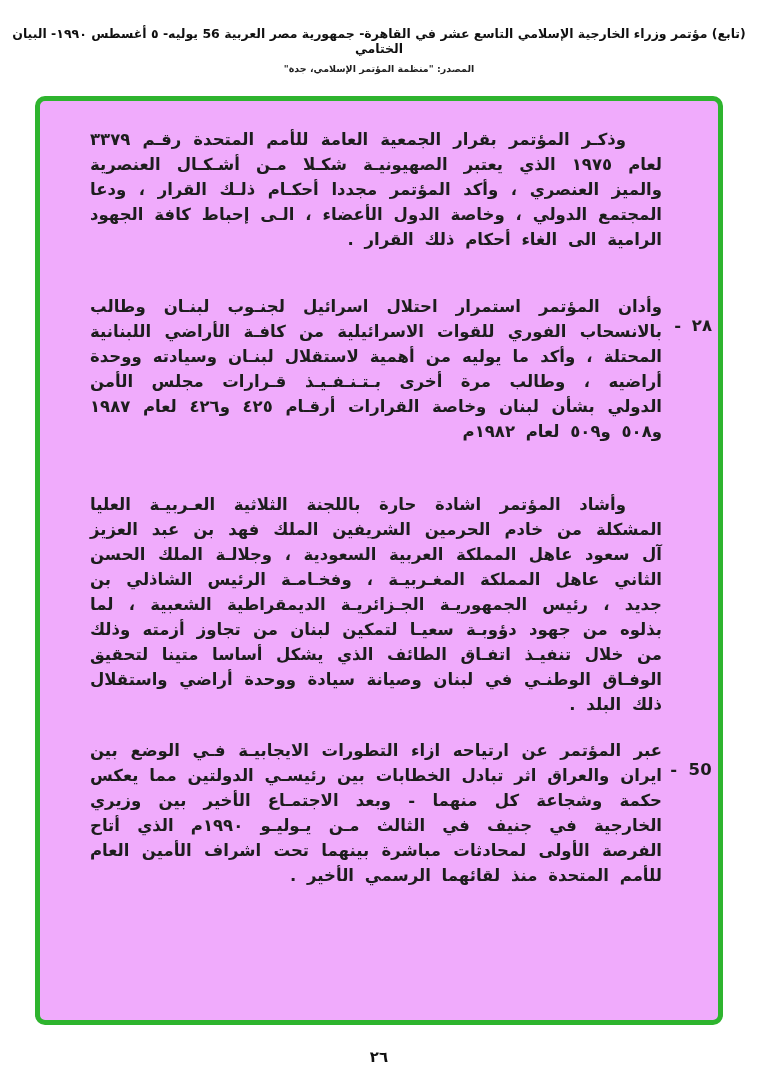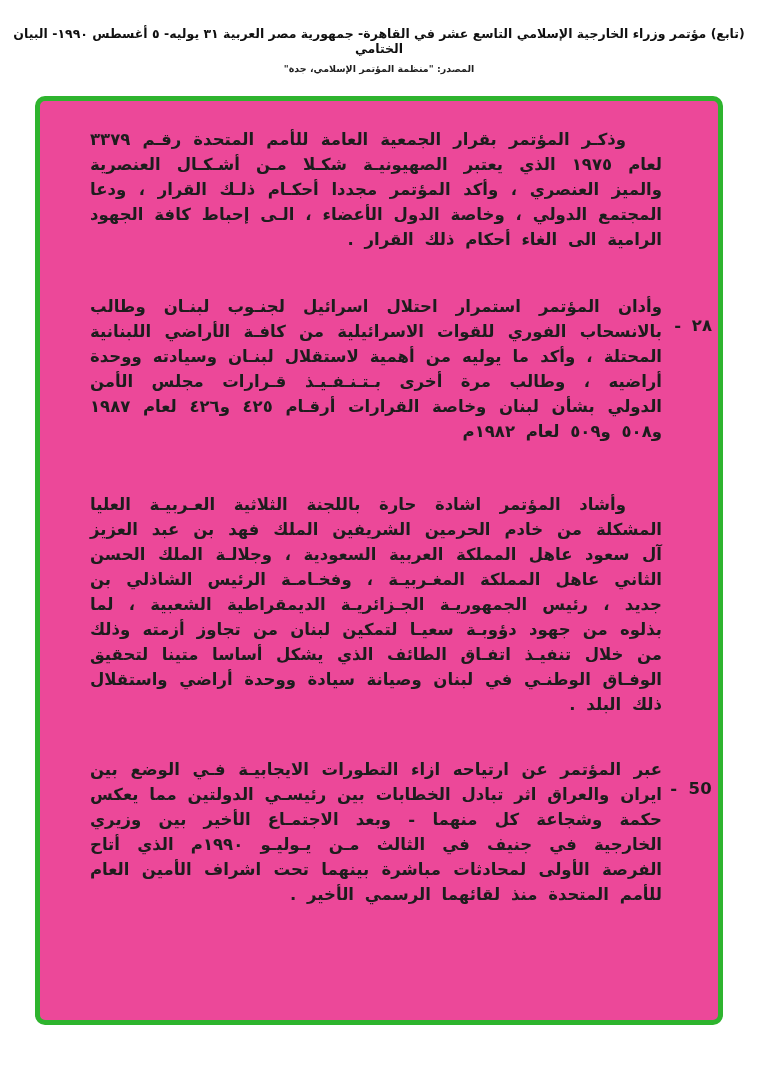--- a/index.html
+++ b/index.html
@@ -33,21 +33,21 @@
     color: #1f1f1f;
   }
   .frame {
     position: absolute;
     top: 96px;
     right: 35px;
     width: 688px;
     height: 929px;
     border: 5px solid #2eb42e;
     border-radius: 10px;
-    background: #ec4899;
+    background: #f0abfc;
     box-sizing: border-box;
   }
   .content {
     padding: 26px 56px 0 50px;
     color: #1d1d1d;
     font-weight: bold;
     font-size: 16.5px;
     line-height: 25px;
     text-align: justify;
     word-spacing: 5px;
@@ -58,40 +58,40 @@
   .item {
     position: relative;
     margin-bottom: 48px;
   }
   .item .num {
     position: absolute;
     right: -50px;
     top: 19px;
     white-space: nowrap;
   }
-  .p2 { margin-bottom: 40px; }
+  .p2 { margin-bottom: 21px; }
   .item:last-child { margin-bottom: 0; }
   .pagenum {
     position: absolute;
     bottom: 12px;
     left: 0;
     right: 0;
     text-align: center;
     font-size: 15px;
     font-weight: bold;
     color: #111111;
   }
 </style>
 </head>
 <body>
 
 <div class="page">
 
   <div class="header">
-    <div class="header-title">(تابع) مؤتمر وزراء الخارجية الإسلامي التاسع عشر في القاهرة- جمهورية مصر العربية ٣١ يوليه- ٥ أغسطس ١٩٩٠- البيان الختامي</div>
+    <div class="header-title">(تابع) مؤتمر وزراء الخارجية الإسلامي التاسع عشر في القاهرة- جمهورية مصر العربية 56 يوليه- ٥ أغسطس ١٩٩٠- البيان الختامي</div>
     <div class="header-source">المصدر: "منظمة المؤتمر الإسلامي، جدة"</div>
   </div>
 
   <div class="frame">
     <div class="content">
 
       <div class="para p1">وذكـر المؤتمر بقرار الجمعية العامة للأمم المتحدة رقـم ٣٣٧٩ لعام ١٩٧٥ الذي يعتبر الصهيونيـة شكـلا مـن أشـكـال العنصرية والميز العنصري ، وأكد المؤتمر مجددا أحكـام ذلـك القرار ، ودعا المجتمع الدولي ، وخاصة الدول الأعضاء ، الـى إحباط كافة الجهود الرامية الى الغاء أحكام ذلك القرار .</div>
 
       <div class="item">
         <span class="num">٢٨ -</span>
@@ -101,14 +101,15 @@
       <div class="para p2">وأشاد المؤتمر اشادة حارة باللجنة الثلاثية العـربيـة العليا المشكلة من خادم الحرمين الشريفين الملك فهد بن عبد العزيز آل سعود عاهل المملكة العربية السعودية ، وجلالـة الملك الحسن الثاني عاهل المملكة المغـربيـة ، وفخـامـة الرئيس الشاذلي بن جديد ، رئيس الجمهوريـة الجـزائريـة الديمقراطية الشعبية ، لما بذلوه من جهود دؤوبـة سعيـا لتمكين لبنان من تجاوز أزمته وذلك من خلال تنفيـذ اتفـاق الطائف الذي يشكل أساسا متينا لتحقيق الوفـاق الوطنـي في لبنان وصيانة سيادة ووحدة أراضي واستقلال ذلك البلد .</div>
 
       <div class="item">
         <span class="num">50 -</span>
         <div>عبر المؤتمر عن ارتياحه ازاء التطورات الايجابيـة فـي الوضع بين ايران والعراق اثر تبادل الخطابات بين رئيسـي الدولتين مما يعكس حكمة وشجاعة كل منهما - وبعد الاجتمـاع الأخير بين وزيري الخارجية في جنيف في الثالث مـن يـوليـو ١٩٩٠م الذي أتاح الفرصة الأولى لمحادثات مباشرة بينهما تحت اشراف الأمين العام للأمم المتحدة منذ لقائهما الرسمي الأخير .</div>
       </div>
 
     </div>
   </div>
 
+  <div class="pagenum">٢٦</div>
 
 </div>
 
 </body></html>

